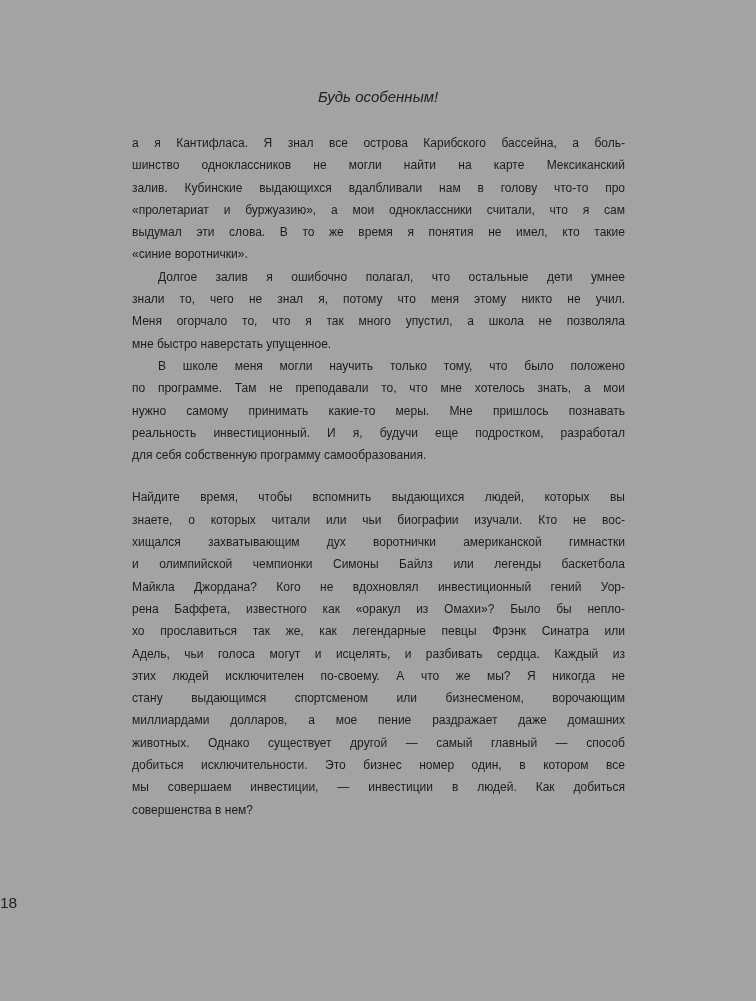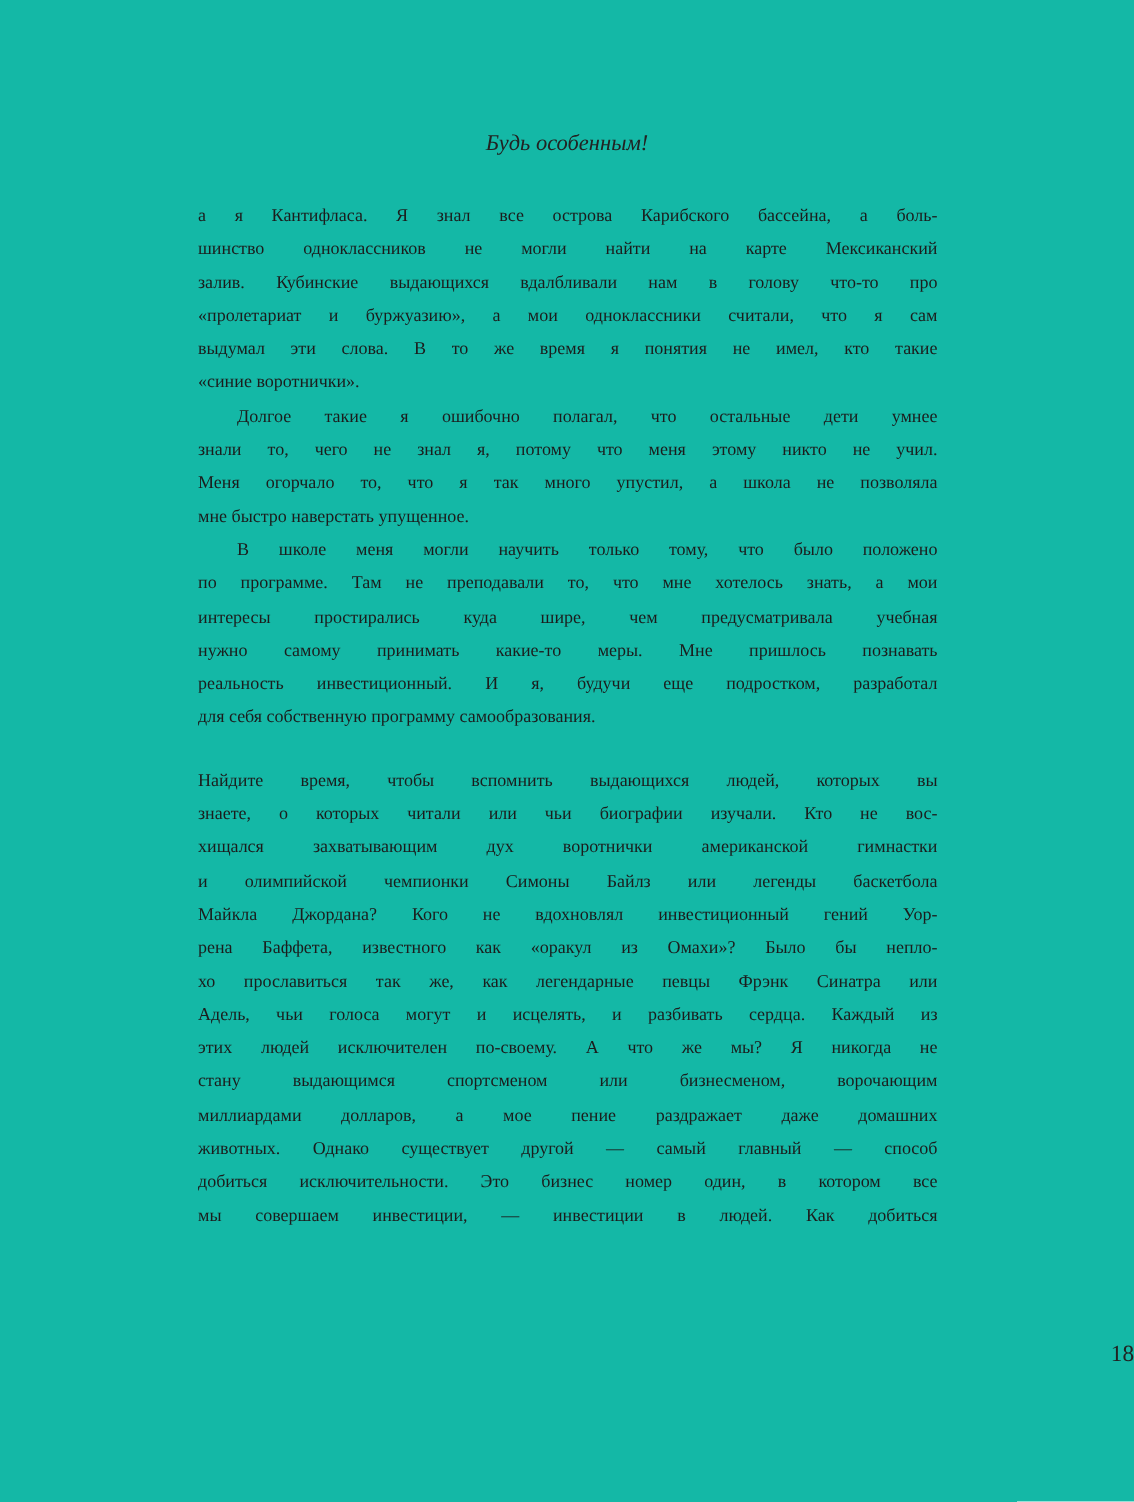--- a/index.html
+++ b/index.html
@@ -4,22 +4,22 @@
 <style>
   html, body {
     margin: 0;
     padding: 0;
     background: #ffffff;
   }
   .page {
     position: relative;
     width: 756px;
     height: 1001px;
-    background: #14b8a6;
-    font-family: Liberation Serif, serif;
+    background: #a3a3a3;
+    font-family: Liberation Sans, sans-serif;
     color: #1c1c1c;
     overflow: hidden;
   }
   .running-head {
     position: absolute;
     top: 88px;
     left: 0;
     width: 756px;
     text-align: center;
     font-style: italic;
@@ -45,66 +45,66 @@
     text-align-last: left;
   }
   .paragraph.indent .line:first-child {
     text-indent: 26px;
   }
   .page-number {
     position: absolute;
     top: 894px;
     left: 0;
     width: 756px;
-    text-align: right;
+    text-align: left;
     font-size: 15.5px;
     color: #222222;
   }
 </style>
 </head>
 <body>
 
 <div class="page">
   <div class="running-head">Будь особенным!</div>
 
   <main class="text-block">
       <div class="paragraph">
         <div class="line">а я Кантифласа. Я знал все острова Карибского бассейна, а боль-</div>
         <div class="line">шинство одноклассников не могли найти на карте Мексиканский</div>
         <div class="line">залив. Кубинские выдающихся вдалбливали нам в голову что-то про</div>
         <div class="line">«пролетариат и буржуазию», а мои одноклассники считали, что я сам</div>
         <div class="line">выдумал эти слова. В то же время я понятия не имел, кто такие</div>
         <div class="line last">«синие воротнички».</div>
       </div>
       <div class="paragraph indent">
-        <div class="line">Долгое такие я ошибочно полагал, что остальные дети умнее</div>
+        <div class="line">Долгое залив я ошибочно полагал, что остальные дети умнее</div>
         <div class="line">знали то, чего не знал я, потому что меня этому никто не учил.</div>
         <div class="line">Меня огорчало то, что я так много упустил, а школа не позволяла</div>
         <div class="line last">мне быстро наверстать упущенное.</div>
       </div>
       <div class="paragraph indent">
         <div class="line">В школе меня могли научить только тому, что было положено</div>
         <div class="line">по программе. Там не преподавали то, что мне хотелось знать, а мои</div>
-        <div class="line">интересы простирались куда шире, чем предусматривала учебная</div>
         <div class="line">нужно самому принимать какие-то меры. Мне пришлось познавать</div>
         <div class="line">реальность инвестиционный. И я, будучи еще подростком, разработал</div>
         <div class="line last">для себя собственную программу самообразования.</div>
       </div>
       <div class="paragraph section-gap">
         <div class="line">Найдите время, чтобы вспомнить выдающихся людей, которых вы</div>
         <div class="line">знаете, о которых читали или чьи биографии изучали. Кто не вос-</div>
         <div class="line">хищался захватывающим дух воротнички американской гимнастки</div>
         <div class="line">и олимпийской чемпионки Симоны Байлз или легенды баскетбола</div>
         <div class="line">Майкла Джордана? Кого не вдохновлял инвестиционный гений Уор-</div>
         <div class="line">рена Баффета, известного как «оракул из Омахи»? Было бы непло-</div>
         <div class="line">хо прославиться так же, как легендарные певцы Фрэнк Синатра или</div>
         <div class="line">Адель, чьи голоса могут и исцелять, и разбивать сердца. Каждый из</div>
         <div class="line">этих людей исключителен по-своему. А что же мы? Я никогда не</div>
         <div class="line">стану выдающимся спортсменом или бизнесменом, ворочающим</div>
         <div class="line">миллиардами долларов, а мое пение раздражает даже домашних</div>
         <div class="line">животных. Однако существует другой — самый главный — способ</div>
         <div class="line">добиться исключительности. Это бизнес номер один, в котором все</div>
         <div class="line">мы совершаем инвестиции, — инвестиции в людей. Как добиться</div>
+        <div class="line last">совершенства в нем?</div>
       </div>
     </main>
 
   <div class="page-number">18</div>
 </div>
 
 </body></html>

